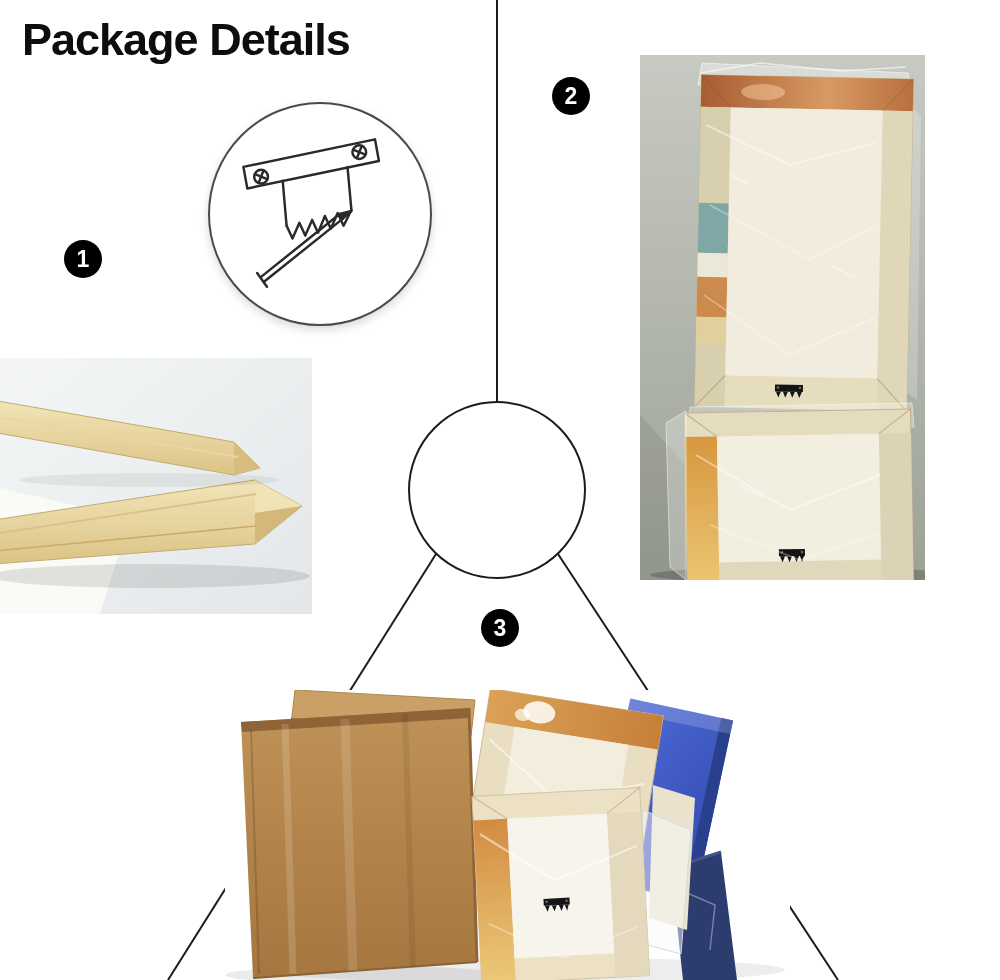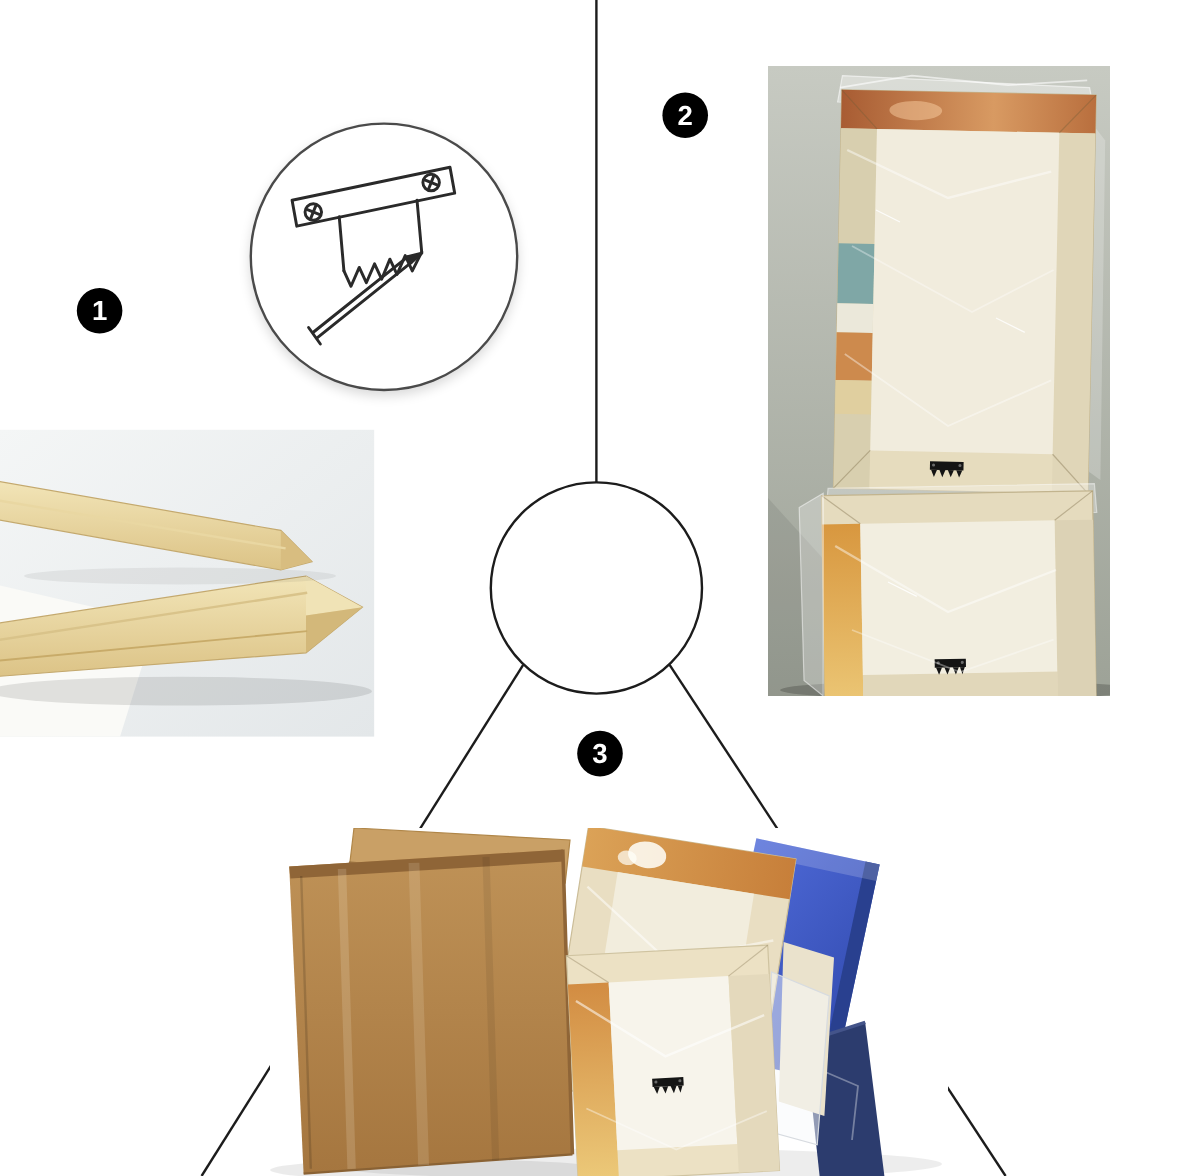--- a/index.html
+++ b/index.html
@@ -218,20 +218,21 @@
         <polygon points="333,215 338,215 335.5,221" fill="#151515"></polygon>
         <polygon points="339,215 343,215 341,221" fill="#151515"></polygon>
         <circle cx="321" cy="211" r="1.3" fill="#6a6a6a"></circle>
         <circle cx="341" cy="211" r="1.3" fill="#6a6a6a"></circle>
       </g>
       <polyline points="258,140 330,190 414,160" fill="none" stroke="rgba(255,255,255,0.55)" stroke-width="2"></polyline>
       <polyline points="262,230 335,268 412,240" fill="none" stroke="rgba(255,255,255,0.4)" stroke-width="1.5"></polyline>
     </g>
   </svg>
 
+  <h1 class="title">Package Details</h1>
 
   <div class="inset">
     <svg width="220" height="220" viewBox="0 0 224 224">
       <g fill="none" stroke="#2a2a2a" stroke-width="2.5" stroke-linecap="round" stroke-linejoin="round">
 
         <polygon points="34,64 168,36 172,58 38,86"></polygon>
 
         <line x1="74" y1="78" x2="78" y2="124"></line>
         <line x1="140" y1="64" x2="144" y2="108"></line>
         <path d="M78,124 L84,137 L91,121 L97,134 L104,118 L110,131 L117,114 L123,127 L130,111 L136,124 L144,108"></path>

